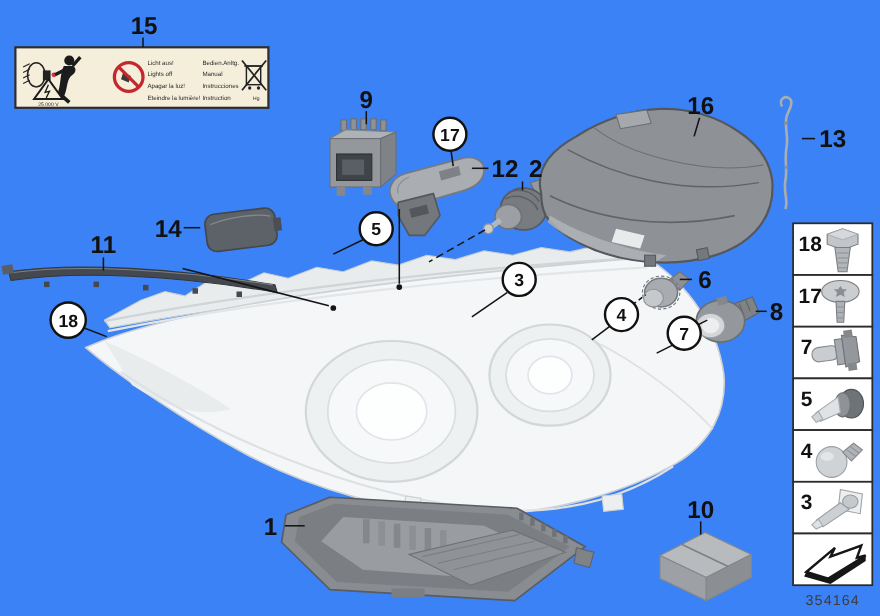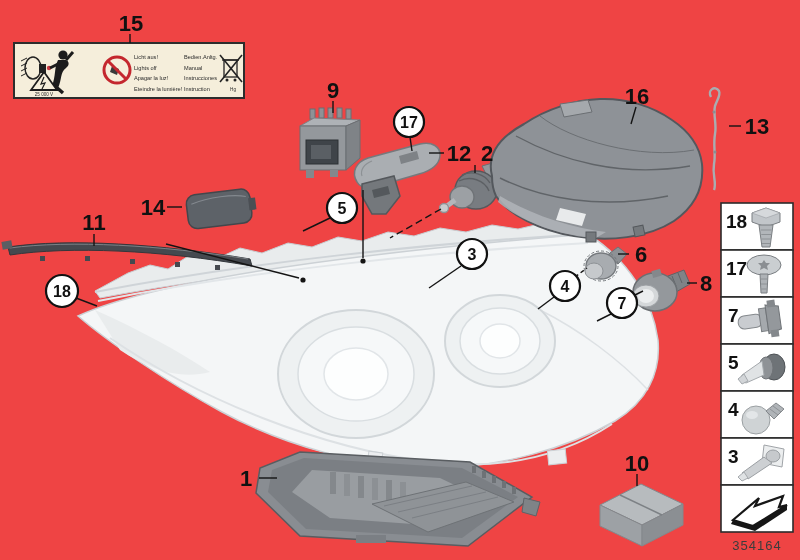--- a/index.html
+++ b/index.html
@@ -1,16 +1,16 @@
 <!DOCTYPE html>
 <html><head>
 <meta charset="utf-8">
 <style>
   html,body{margin:0;padding:0;background:#fff;}
-  .stage{position:relative;width:800px;height:560px;background:#ef4444;overflow:hidden;}
+  .stage{position:relative;width:800px;height:560px;background:#3b82f6;overflow:hidden;}
   svg{display:block;}
   svg text{font-family:"Liberation Sans","DejaVu Sans",sans-serif;}
   .co{font-size:22px;font-weight:bold;fill:#111;text-anchor:middle;}
   .cc{font-size:16px;font-weight:bold;fill:#111;text-anchor:middle;}
   .lg{font-size:19px;font-weight:bold;fill:#111;}
   .dn{font-size:13px;fill:#3c3c3c;text-anchor:middle;letter-spacing:1px;}
   .wt{font-size:5.6px;fill:#2b2b2b;}
   .ws{font-size:4.6px;fill:#2b2b2b;text-anchor:middle;}
   .ld{stroke:#141414;stroke-width:1.4;}
   .cellrect{fill:#ffffff;stroke:#2b2b2b;stroke-width:1.6;}

